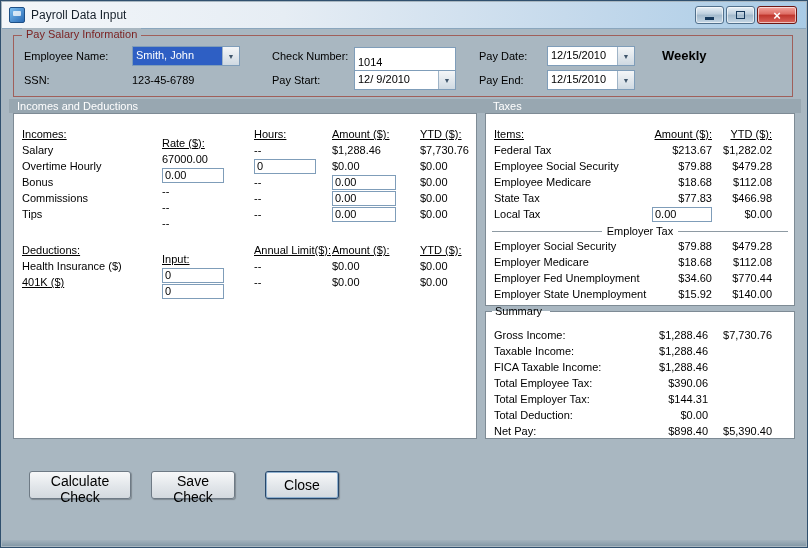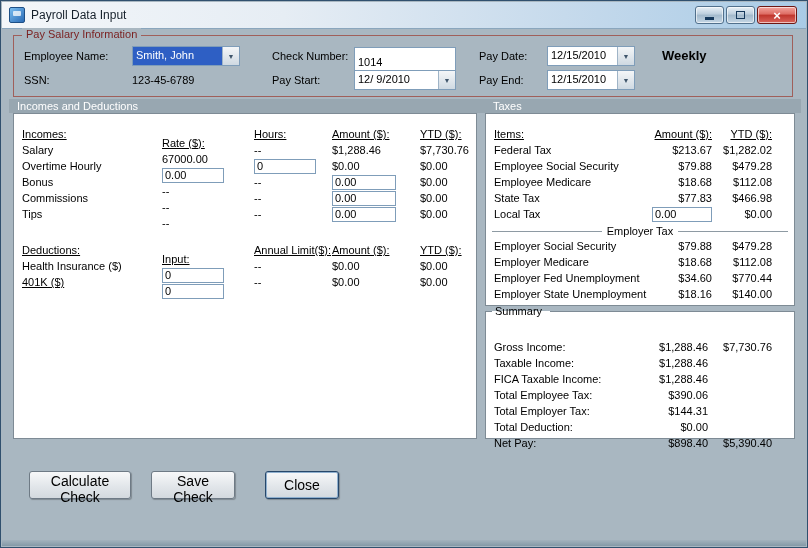--- a/index.html
+++ b/index.html
@@ -99,21 +99,21 @@
   
   .trow { display:flex; height:16px; align-items:center; padding-left:8px; }
   .trow > span { flex-shrink:0; white-space:nowrap; }
   .tc1 { width:156px; } .tc2 { width:62px; text-align:right; } .tc3 { width:56px; text-align:right; margin-left:4px; }
   .divider { display:flex; align-items:center; height:12px; margin:3px 6px 1px 6px; }
   .divider::before, .divider::after { content:""; flex:1; border-top:1px solid #8e9aa3; }
   .divider b { padding:0 5px; font-weight:normal; }
   
   .gbox {
     position:absolute; left:484px; top:310px; width:310px; height:128px;
-    background:#fff; border:1px solid #7e8b95; border-top:none; padding-top:28px;
+    background:#fff; border:1px solid #7e8b95; border-top:none; padding-top:16px;
   }
   .gbox::before { content:""; position:absolute; top:0; left:0; width:6px; height:1px; background:#7e8b95; }
   .gbox::after  { content:""; position:absolute; top:0; left:64px; right:0; height:1px; background:#7e8b95; }
   .gbox-legend { position:absolute; top:-6px; left:9px; line-height:12px; }
   .srow { display:flex; height:16px; align-items:center; padding-left:8px; }
   .srow > span { flex-shrink:0; white-space:nowrap; }
   .sc1 { width:148px; } .sc2 { width:66px; text-align:right; } .sc3 { width:60px; text-align:right; margin-left:4px; }
   
   .btn {
     position:absolute; height:28px; border:1px solid #6e7a85; border-radius:3px;
@@ -304,21 +304,21 @@
       <span class="tc2">$18.68</span>
       <span class="tc3">$112.08</span>
     </div>
     <div class="trow">
       <span class="tc1">Employer Fed Unemployment</span>
       <span class="tc2">$34.60</span>
       <span class="tc3">$770.44</span>
     </div>
     <div class="trow">
       <span class="tc1">Employer State Unemployment</span>
-      <span class="tc2">$18.16</span>
+      <span class="tc2">$15.92</span>
       <span class="tc3">$140.00</span>
     </div>
   </div>
 
   <div class="gbox">
     <span class="gbox-legend">Summary</span>
     <div class="srow">
       <span class="sc1">Gross Income:</span>
       <span class="sc2">$1,288.46</span>
       <span class="sc3">$7,730.76</span>

